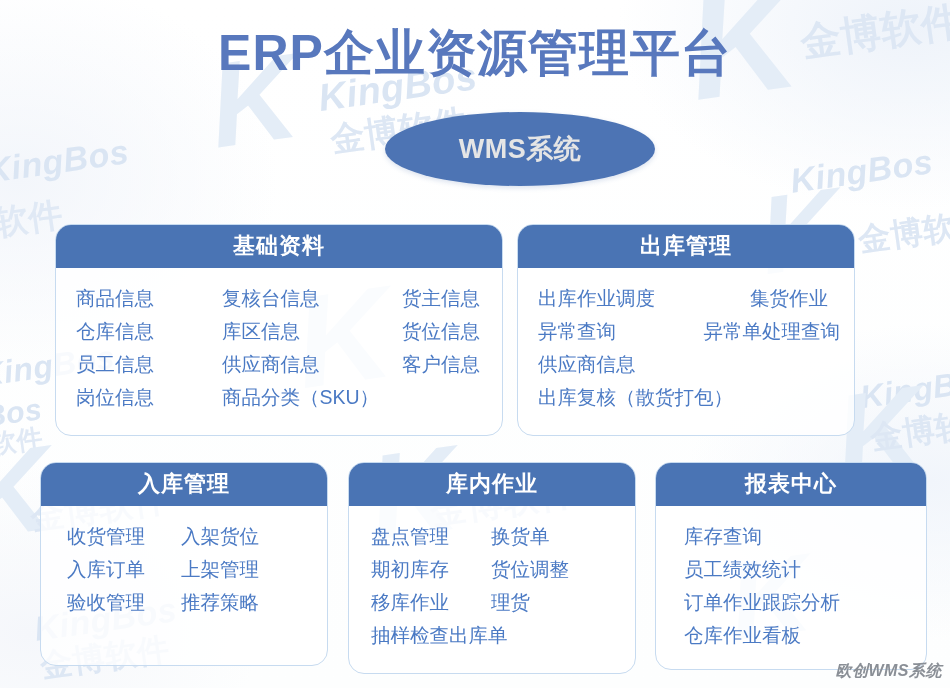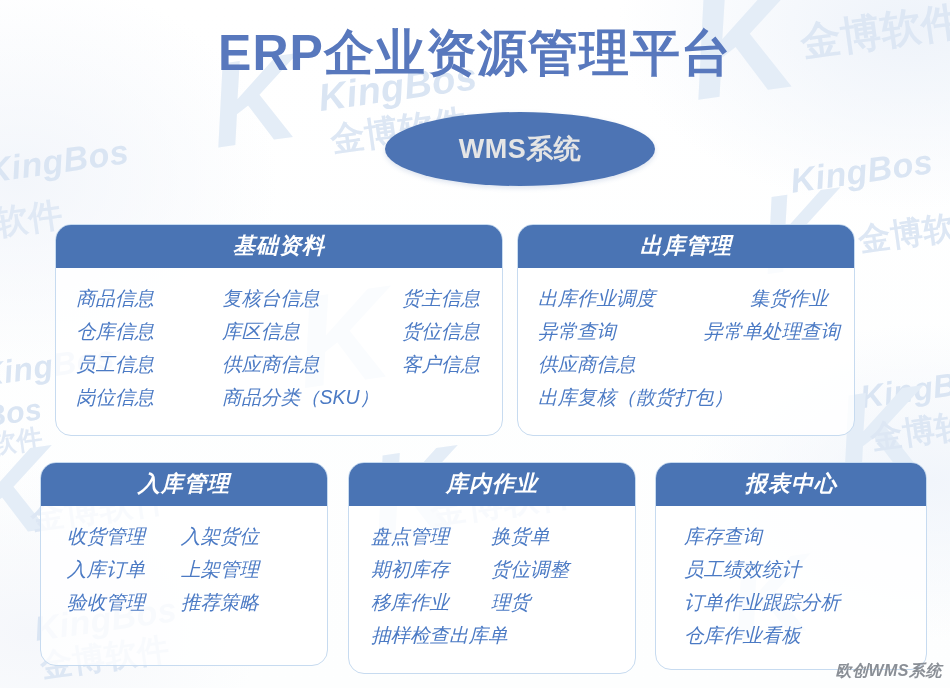--- a/index.html
+++ b/index.html
@@ -42,21 +42,20 @@
   }
   #wms span{color:#e5e5e5;font-size:27px;font-weight:700;letter-spacing:.5px;}
 
   
   .card{
     position:absolute;box-sizing:border-box;
     background:rgba(255,255,255,.80);
     border:1.5px solid #c7dbf0;
     border-radius:16px;
     overflow:hidden;
-    font-style:italic;
   }
   .card-head{
     background:#4a74b4;color:#fff;
     font-size:22px;font-weight:700;letter-spacing:1px;
     text-align:center;line-height:44px;height:44px;
     border-radius:14px 14px 0 0;
     margin:-1px -1px 0 -1px;
   }
   .card-body{padding:14px 14px 12px 14px;}
   .row{display:flex;}

